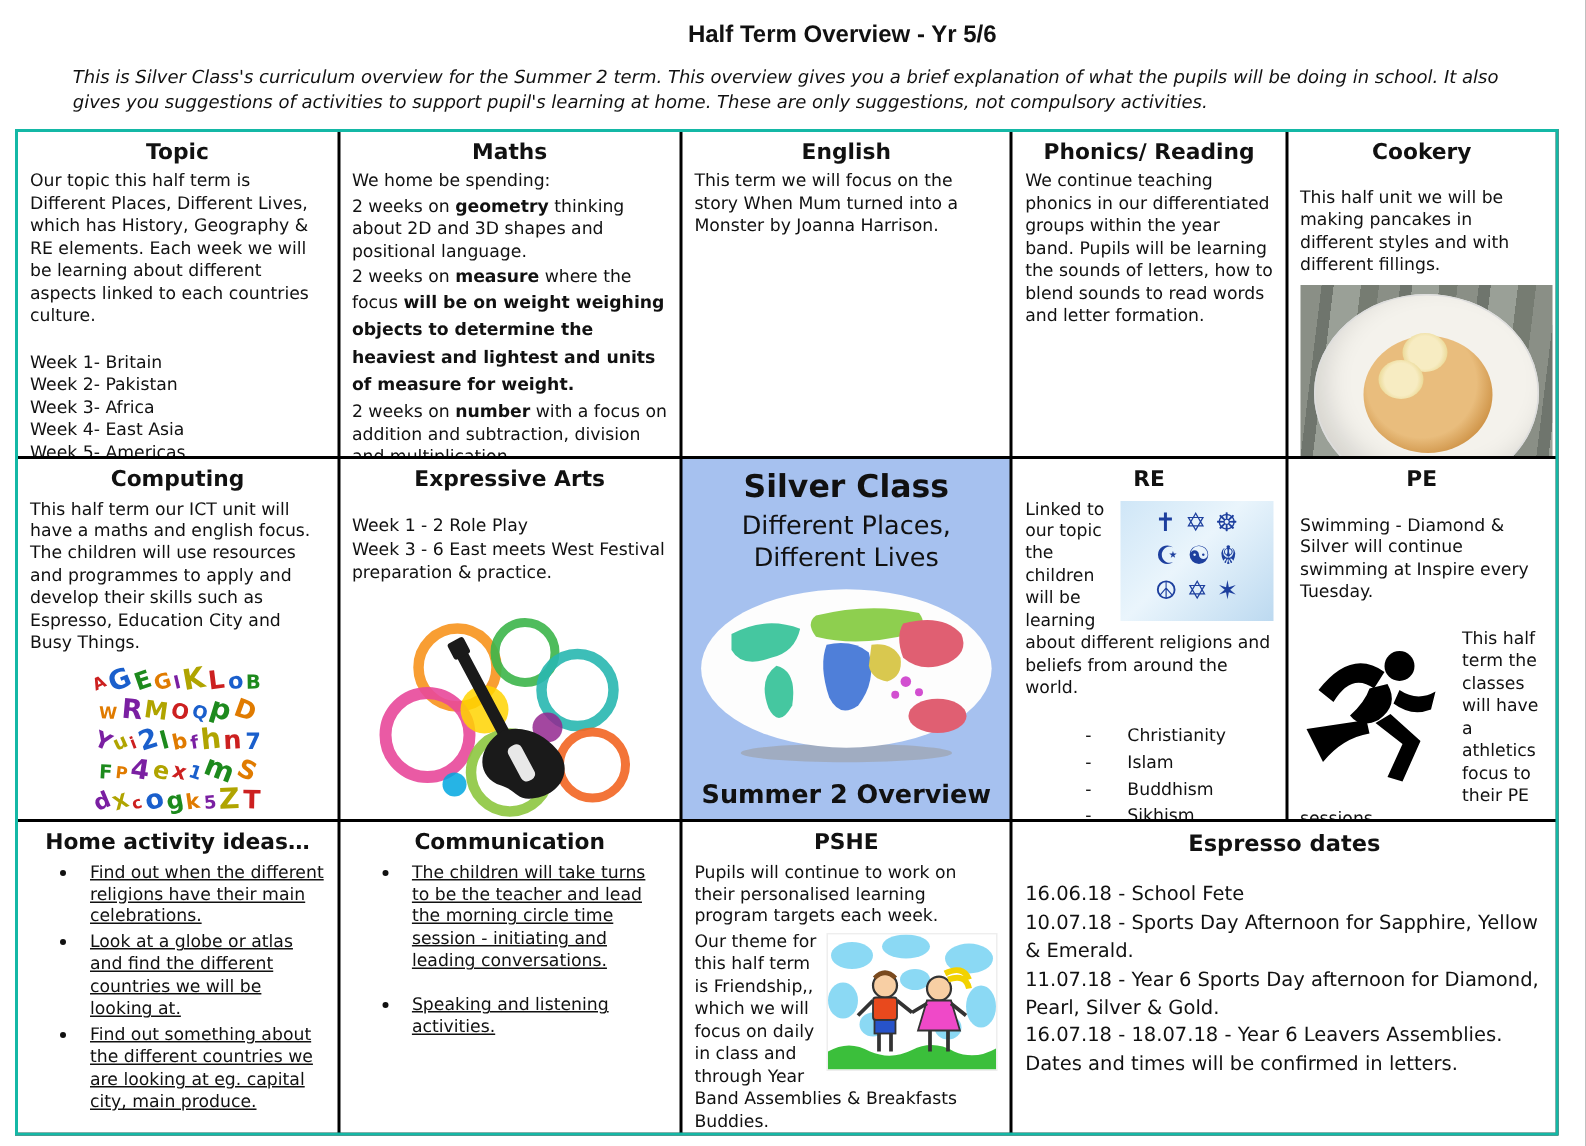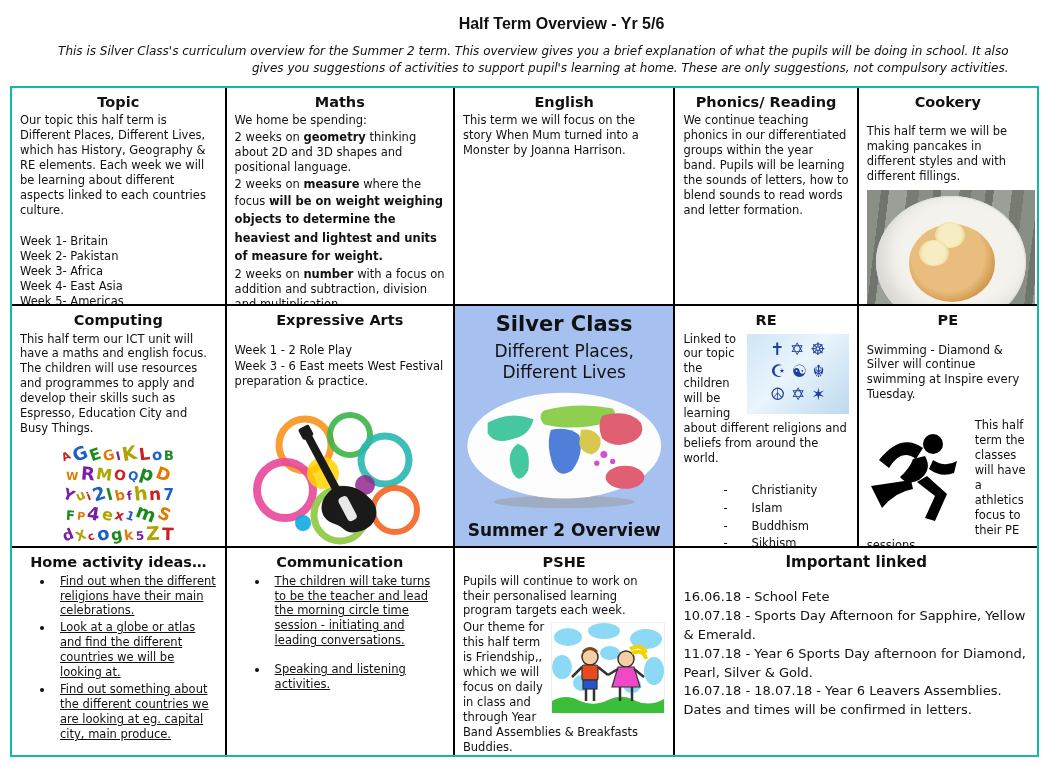--- a/index.html
+++ b/index.html
@@ -1,21 +1,21 @@
 <!DOCTYPE html>
 <html><head>
 <meta charset="utf-8">
 <style>
   * { box-sizing: border-box; margin: 0; padding: 0; }
   html,body { width:1057px; height:764px; background:#fff; font-family:"DejaVu Sans",sans-serif; color:#111; }
   .page { width:1057px; height:764px; position:relative; overflow:hidden; }
 
   .title { margin-top:15px; text-align:center; transform:translateX(33px);
            font-family:"Liberation Sans",sans-serif; font-weight:bold; font-size:16px; }
-  .intro { margin:10px auto 8px auto; width:960px; text-align:right;
+  .intro { margin:10px auto 8px auto; width:960px; text-align:left;
            font-style:italic; font-size:12px; line-height:1.45; }
 
   .grid { position:absolute; left:10px; top:86px; width:1029px; height:671px;
           display:grid; grid-template-columns:217fr 231fr 223fr 185fr 182fr;
           grid-template-rows:219fr 243fr 209fr; background:#000; gap:2px; border:2px solid #14b8a6; }
   .cell { background:#fff; padding:5px 8px 4px 8px; overflow:hidden; font-size:11.5px; line-height:1.3; }
   .cell h2 { font-size:14.5px; text-align:center; font-weight:bold; margin-bottom:2px; line-height:1.25; }
   .cell p { margin-bottom:2px; }
   .gap-top { margin-top:13px; }
   ul { list-style:disc; padding-left:34px;text-decoration:underline; }
@@ -101,21 +101,21 @@
       <p>This term we will focus on the story When Mum turned into a Monster by Joanna Harrison.</p>
     </div>
 
     <div class="cell">
       <h2>Phonics/ Reading</h2>
       <p>We continue teaching phonics in our differentiated groups within the year band. Pupils will be learning the sounds of letters, how to blend sounds to read words and letter formation.</p>
     </div>
 
     <div class="cell">
       <h2>Cookery</h2>
-      <p class="gap-top">This half term we will be making pancakes in different styles  and with different fillings.</p>
+      <p class="gap-top">This half unit we will be making pancakes in different styles  and with different fillings.</p>
       <div class="pancake-wrap">
         <div class="plate"></div>
         <div class="pancake"></div>
         <div class="banana b1"></div>
         <div class="banana b2"></div>
       </div>
     </div>
 
     <div class="cell">
       <h2>Computing</h2>
@@ -267,21 +267,21 @@
             <path d="M66 44 L82 44 L88 64 L60 64 Z" fill="#ef49c8" stroke="#333" stroke-width="1.2"></path>
             <path d="M68 64 L68 78 M80 64 L80 78" stroke="#333" stroke-width="2.5"></path>
             <path d="M66 46 L56 52 M82 46 L92 54" stroke="#333" stroke-width="2.5"></path>
           </g>
         </svg>
       </div>
       <p>Our theme for this half term is Friendship,, which we will focus on daily in class and through Year Band Assemblies &amp; Breakfasts Buddies.</p>
     </div>
 
     <div class="cell dates" style="grid-column:4 / 6;">
-      <h2>Important linked</h2>
+      <h2>Espresso dates</h2>
       <div class="blank-line"></div>
       <div>
         <div>16.06.18 - School Fete</div>
         <div>10.07.18 -  Sports Day Afternoon for Sapphire, Yellow &amp; Emerald.</div>
         <div>11.07.18 - Year 6 Sports Day afternoon for Diamond, Pearl, Silver &amp; Gold.</div>
         <div>16.07.18 - 18.07.18 - Year 6 Leavers Assemblies.  Dates and times will be confirmed in letters.</div>
       </div>
     </div>
 
   </div>

